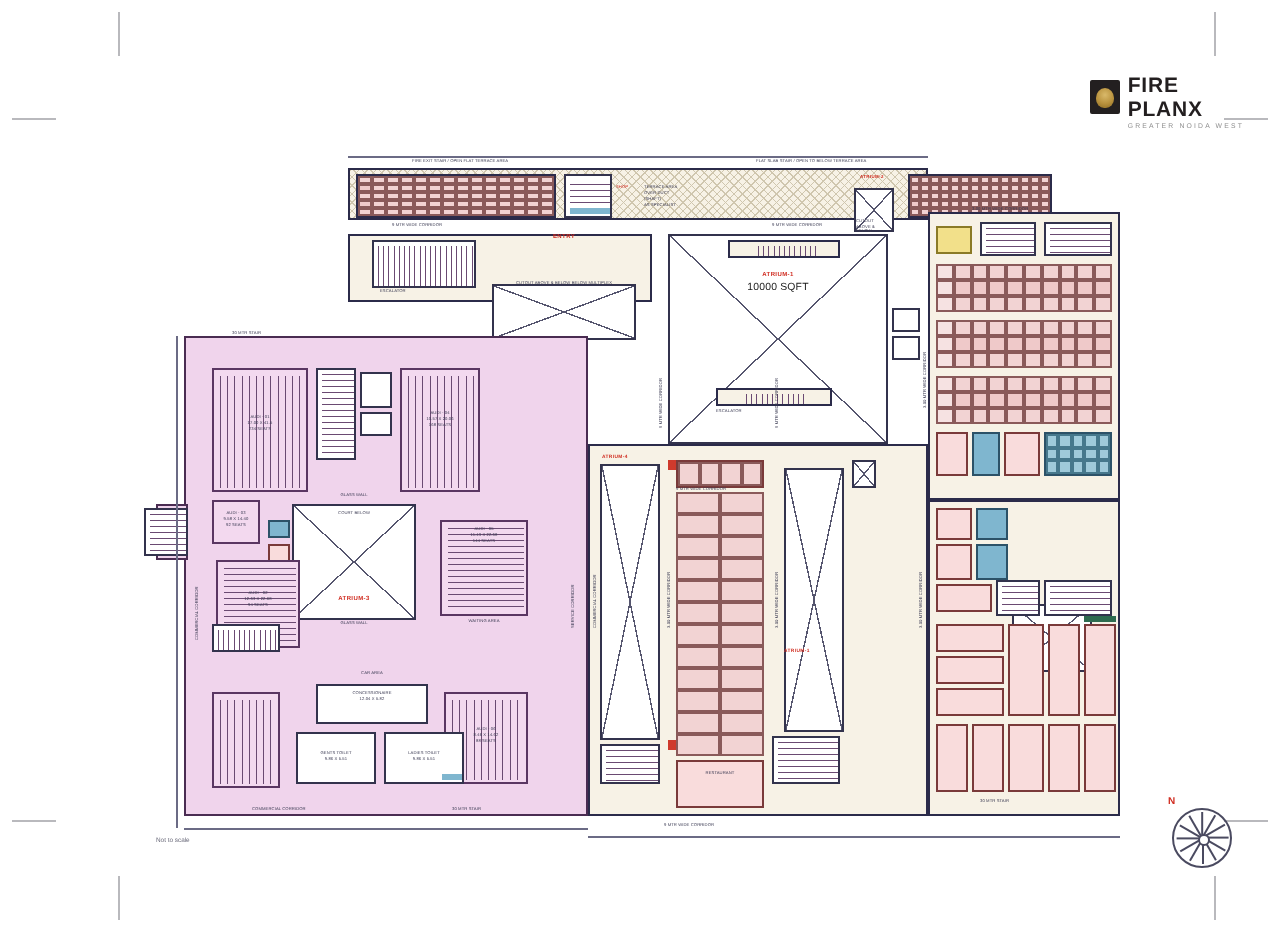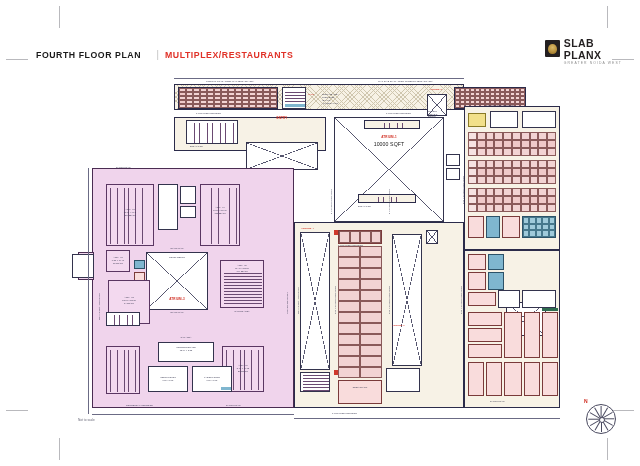--- a/index.html
+++ b/index.html
@@ -128,32 +128,27 @@
 
   <div class="crop v" style="left:59px;top:6px;"></div>
   <div class="crop h" style="left:6px;top:59px;"></div>
   <div class="crop v" style="left:607px;top:6px;"></div>
   <div class="crop h" style="left:612px;top:59px;"></div>
   <div class="crop v" style="left:59px;top:438px;"></div>
   <div class="crop h" style="left:6px;top:410px;"></div>
   <div class="crop v" style="left:607px;top:438px;"></div>
   <div class="crop h" style="left:612px;top:410px;"></div>
 
-  <div class="hdr">
-    <span class="hdr-main">FOURTH FLOOR PLAN</span>
-    <span class="hdr-sep">|</span>
-    <span class="hdr-sub">MULTIPLEX/RESTAURANTS</span>
-  </div>
 
   <div class="logo">
     <div class="logo-badge">
         <div class="lion"></div>
       </div>
     <div class="logo-txt">
-      <div class="logo-l1">SLAB</div>
+      <div class="logo-l1">FIRE</div>
       <div class="logo-l2"><span>PLAN</span><span class="x">X</span></div>
       <div class="logo-l3">GREATER NOIDA WEST</div>
     </div>
   </div>
 
   <div class="plan">
 
     <div class="blk f-hatch" style="left:88px;top:0;width:290px;height:26px;"></div>
     <div class="lbl" style="left:120px;top:-4px;">FIRE EXIT STAIR / OPEN FLAT TERRACE AREA</div>
     <div class="lbl" style="left:292px;top:-4px;">FLAT SLAB STAIR / OPEN TO BELOW TERRACE AREA</div>

